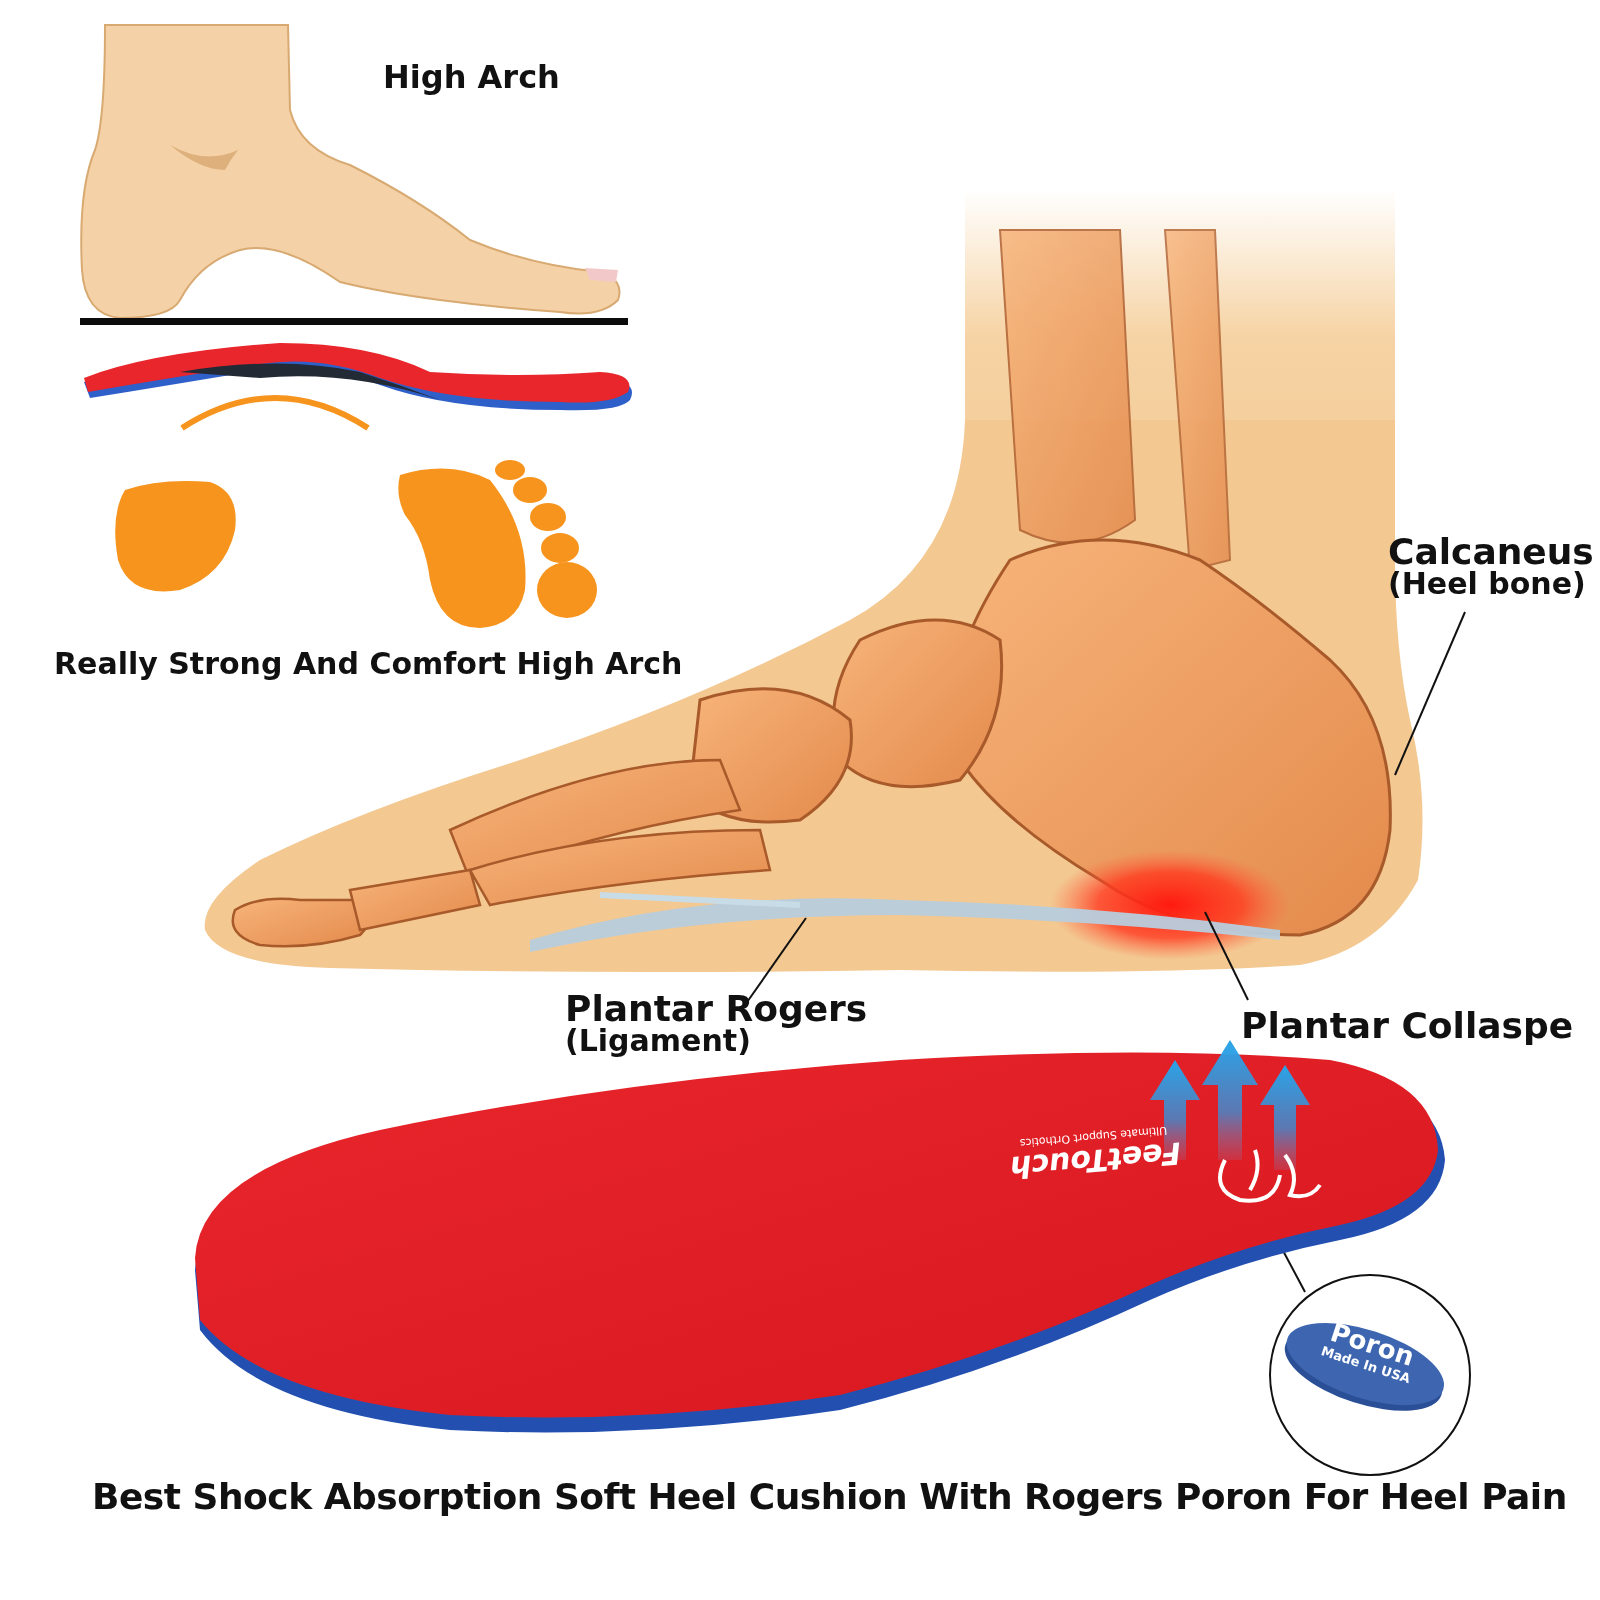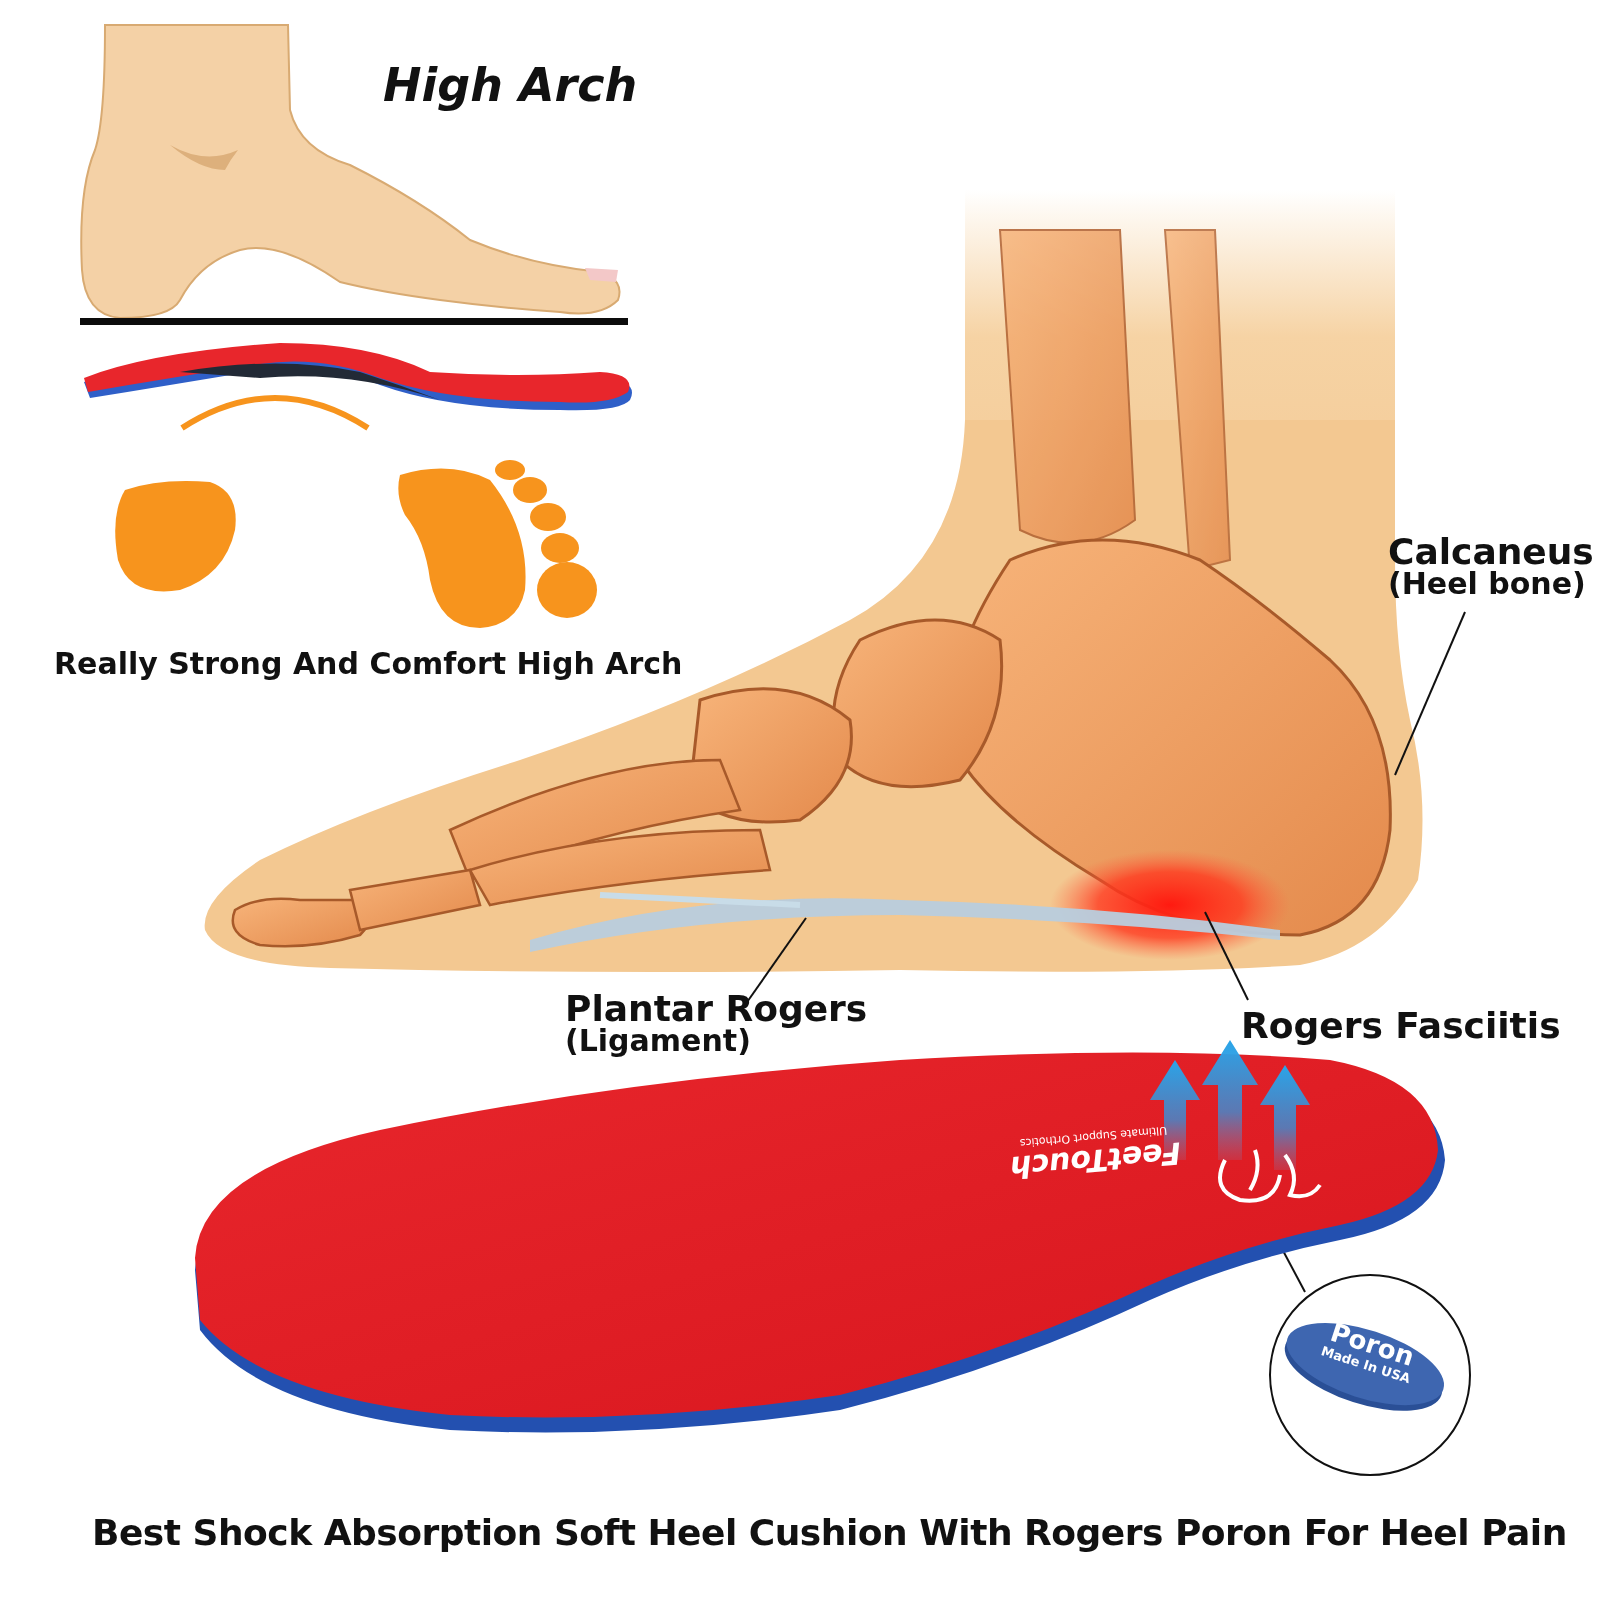--- a/index.html
+++ b/index.html
@@ -1,19 +1,19 @@
 <!DOCTYPE html>
 <html><head>
   <meta charset="utf-8">
   <style>
     html, body { margin: 0; padding: 0; background: #ffffff; }
     body { width: 1600px; height: 1600px; position: relative; overflow: hidden;
            font-family: "DejaVu Sans", "Liberation Sans", sans-serif; color: #111; }
     .abs { position: absolute; }
-    .title { font-weight: bold; font-size: 46px; letter-spacing: 0; font-style: italic; }
+    .title { font-weight: bold; font-size: 32px; letter-spacing: 0; }
     .caption { font-weight: bold; font-size: 30px; line-height: 36px; }
     .label-bold { font-weight: bold; font-size: 36px; line-height: 32px; }
     .label-normal { font-weight: bold; font-size: 30px; line-height: 32px; }
     .footer { font-weight: bold; font-size: 36px; letter-spacing: -0.5px; white-space: nowrap; }
     svg { position: absolute; left: 0; top: 0; }
   </style>
 </head>
 <body>
 
 <svg width="1600" height="1600" viewBox="0 0 1600 1600">
@@ -131,25 +131,25 @@
 <div class="abs" style="left:1388px; top:536px;">
   <div class="label-bold">Calcaneus</div>
   <div class="label-normal">(Heel bone)</div>
 </div>
 
 <div class="abs" style="left:565px; top:993px;">
   <div class="label-bold">Plantar Rogers</div>
   <div class="label-normal">(Ligament)</div>
 </div>
 
-<div class="abs label-bold" style="left:1241px; top:1010px;">Rogers Fasciitis</div>
+<div class="abs label-bold" style="left:1241px; top:1010px;">Plantar Collaspe</div>
 
 <div class="abs" style="left:990px; top:1130px; transform: rotate(-5deg) scaleX(-1) scaleY(-1); color:#fff; text-align:center; width:210px;">
   <div style="font-size:30px; font-style:italic; font-weight:bold;">FeetTouch</div>
   <div style="font-size:11px;">Ultimate Support Orthotics</div>
 </div>
 
 <div class="abs" style="left:1300px; top:1330px; width:140px; transform: rotate(18deg); color:#fff; text-align:center;">
   <div style="font-weight:bold; font-size:26px; line-height:28px;">Poron</div>
   <div style="font-weight:bold; font-size:13px; line-height:16px;">Made In USA</div>
 </div>
 
-<div class="abs footer" style="left:92px; top:1476px;margin-top:36px;">Best Shock Absorption Soft Heel Cushion With Rogers Poron For Heel Pain</div>
+<div class="abs footer" style="left:92px; top:1476px;">Best Shock Absorption Soft Heel Cushion With Rogers Poron For Heel Pain</div>
 
 </body></html>

